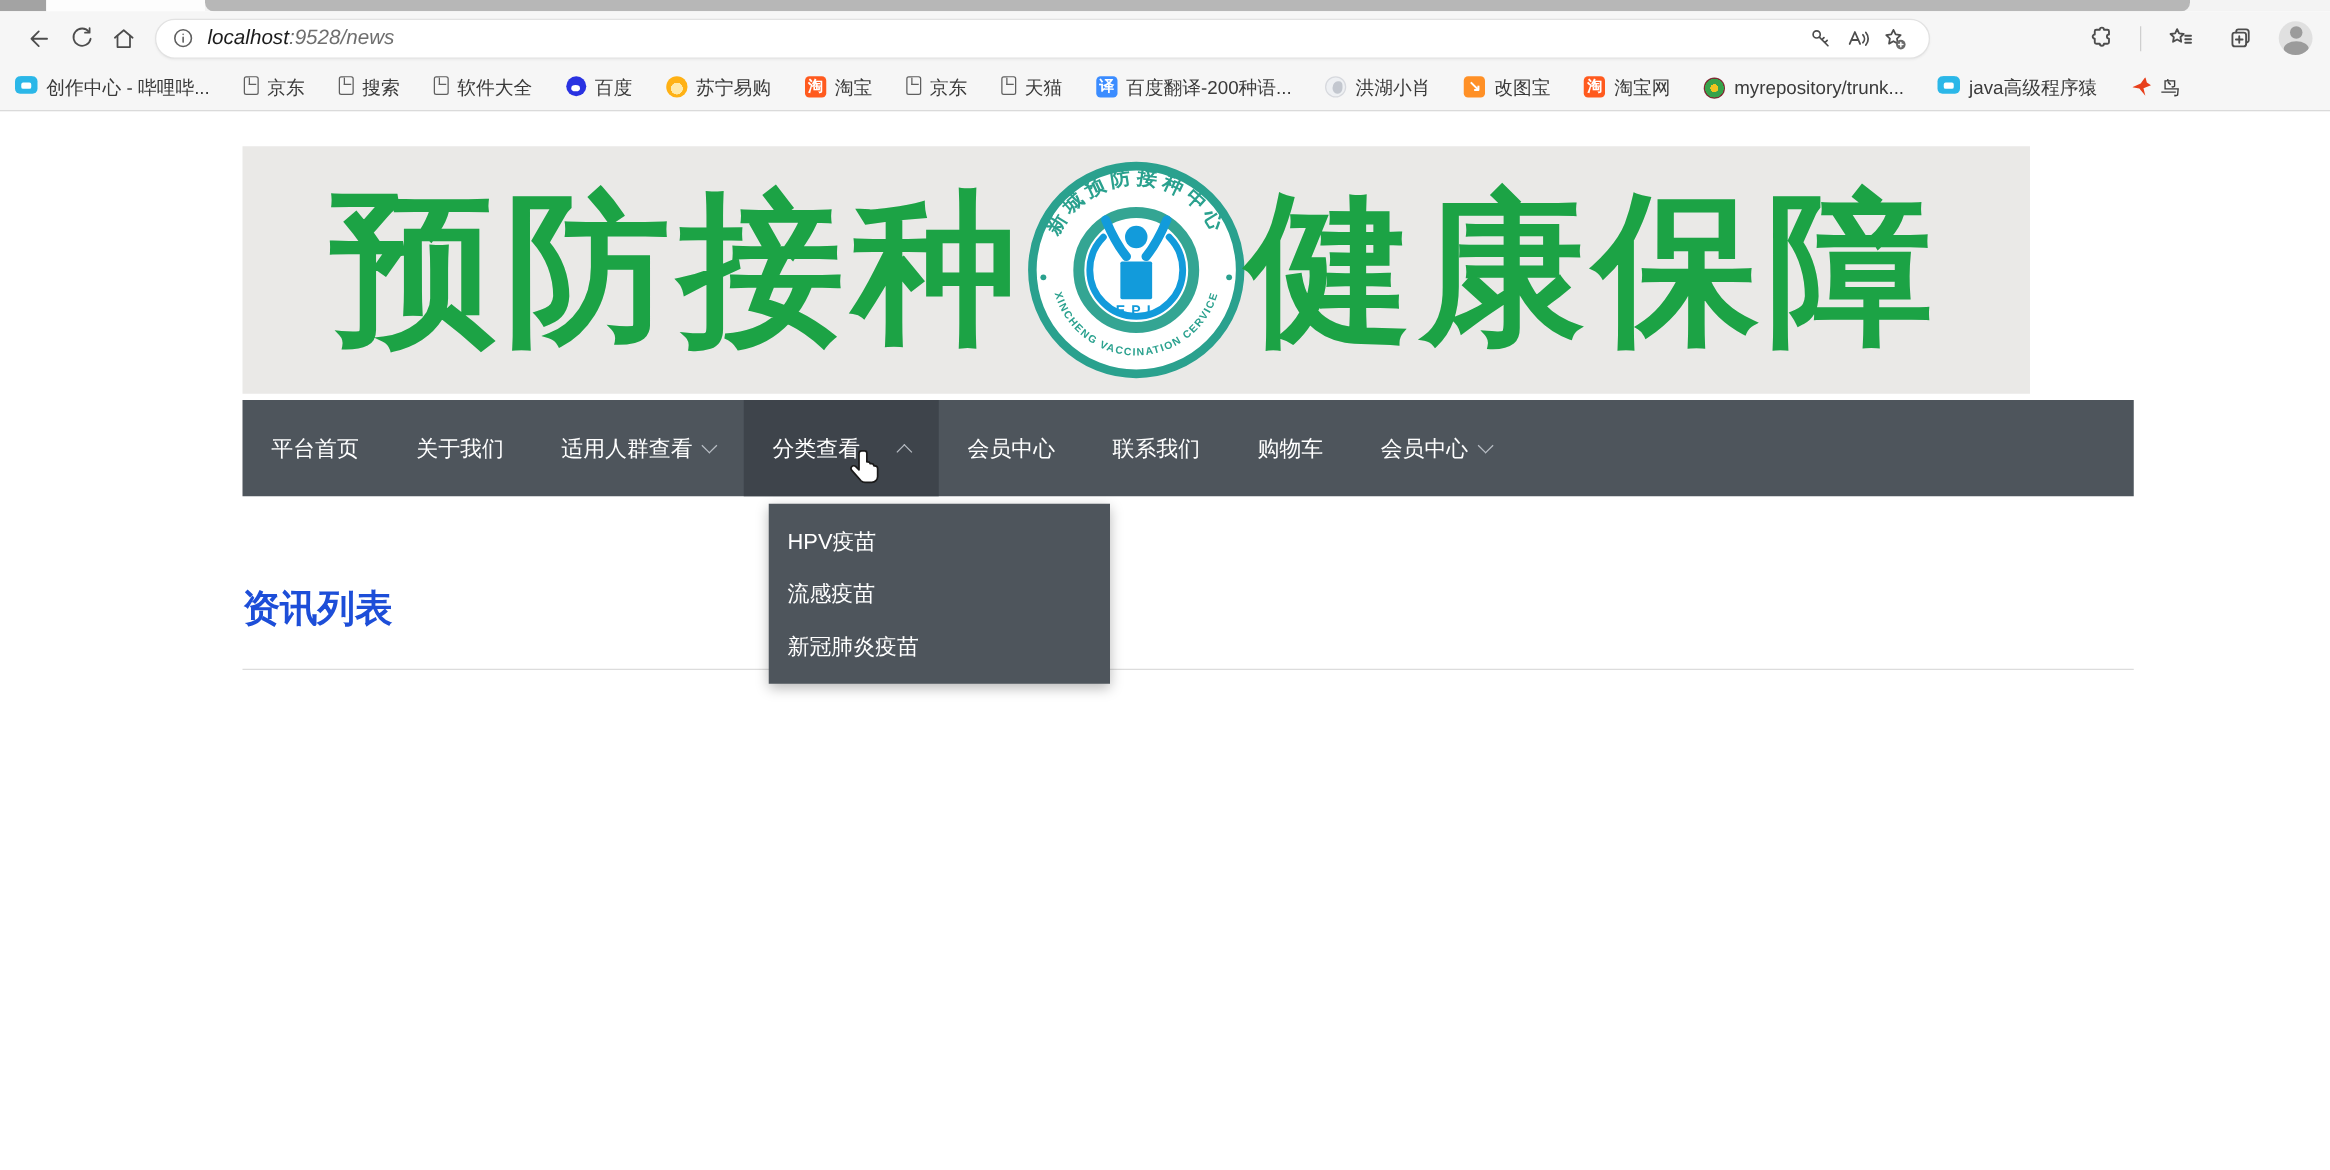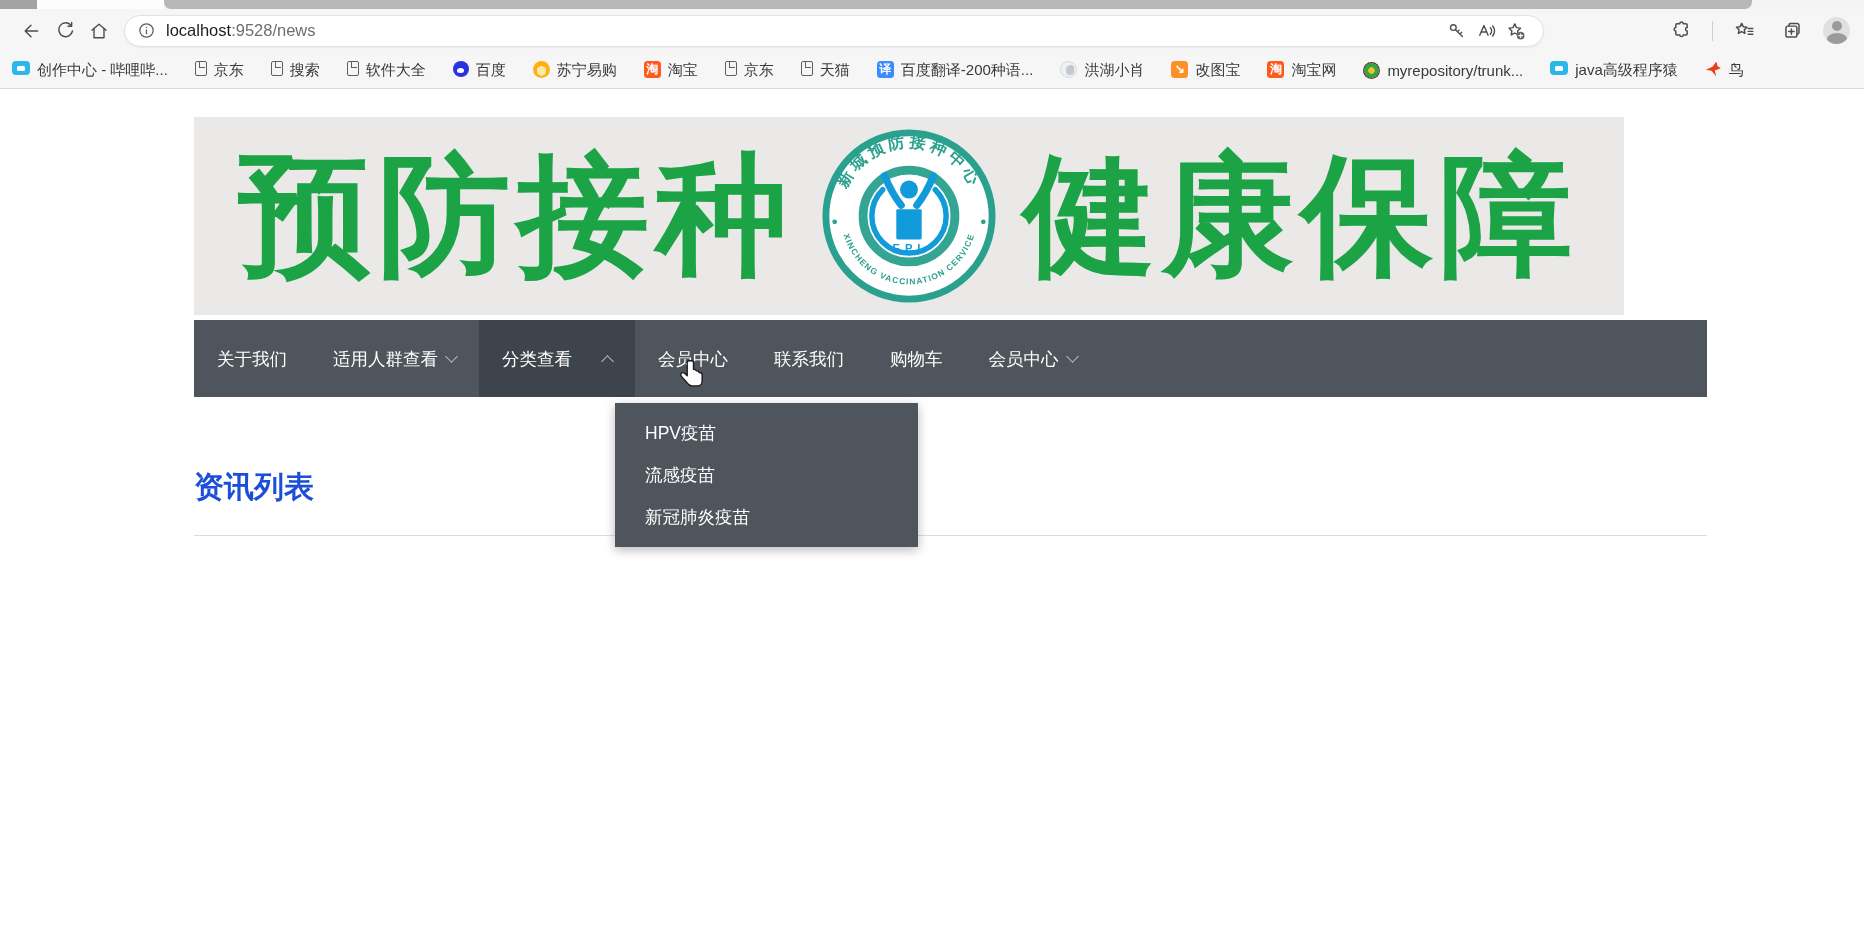--- a/index.html
+++ b/index.html
@@ -13,21 +13,21 @@
   .tab-rest{position:absolute;left:164px;top:0;width:1588px;height:9px;background:#b7b7b7;border-radius:0 0 7px 7px;}
 
   .toolbar{position:absolute;left:0;top:9px;width:1864px;height:43px;background:#f6f6f6;
            display:flex;align-items:center;padding:0 14px;box-sizing:border-box;}
   .tb-btn{width:34px;height:34px;display:flex;align-items:center;justify-content:center;border-radius:6px;flex:0 0 auto;}
   .tb-btn svg{stroke:#4d4d4d;fill:none;stroke-width:1.7;stroke-linecap:round;stroke-linejoin:round;}
 
   .urlbar{margin-left:8px;width:1420px;height:32px;background:#fff;border:1px solid #e2e2e2;
           border-radius:16px;display:flex;align-items:center;padding:0 12px;box-sizing:border-box;
           box-shadow:0 1px 2px rgba(0,0,0,.05);}
-  .url-text{margin-left:10px;font-size:16.5px;white-space:nowrap;}
+  .url-text{margin-left:10px;font-size:16.5px;white-space:nowrap;font-style:italic;}
   .url-host{color:#1c1c1c;}
   .url-rest{color:#6e6e6e;}
   .url-spacer{flex:1;}
   .urlbar .tb-btn{width:30px;}
 
   .right-cluster{margin-left:auto;display:flex;align-items:center;gap:14px;}
   .vdiv{width:1px;height:20px;background:#cfcfcf;}
   .avatar{width:27px;height:27px;border-radius:50%;background:#e0e0e0;position:relative;overflow:hidden;}
   .avatar::before{content:"";position:absolute;left:8.5px;top:4px;width:10px;height:10px;border-radius:50%;background:#9b9b9b;}
   .avatar::after{content:"";position:absolute;left:3.5px;top:16px;width:20px;height:12px;border-radius:50%;background:#9b9b9b;}
@@ -51,34 +51,34 @@
   .ic-swan{width:17px;height:17px;border-radius:50%;background:#eef0f3;border:1px solid #d7d9de;}
   .ic-swan::after{content:"";position:absolute;left:5px;top:3px;width:8px;height:10px;border-radius:60% 40% 50% 50%;background:#c3c7cf;}
   .ic-rings{width:17px;height:17px;border-radius:50%;
             background:radial-gradient(circle at 50% 50%,#f0c420 0 26%,#36a24a 27% 62%,#7c2c33 63% 100%);}
   .ic-bird{width:17px;height:17px;}
   .ic-bird::after{content:"";position:absolute;inset:1px;background:#e8401c;
                   clip-path:polygon(0 55%,45% 35%,70% 0,78% 30%,100% 45%,60% 60%,70% 100%,38% 62%);}
 
   
   .banner{position:absolute;left:194px;top:117px;width:1430px;height:198px;background:#eae9e7;
-          display:flex;align-items:center;justify-content:center;gap:26px;}
+          display:flex;align-items:center;justify-content:center;}
   .banner-text{font-size:132px;font-weight:800;color:#1ca345;letter-spacing:7px;line-height:1;white-space:nowrap;}
   .banner-logo{flex:0 0 auto;}
 
   .mainnav{position:absolute;left:194px;top:320px;width:1513px;height:77px;background:#4e555c;
            display:flex;align-items:stretch;padding-left:0;box-sizing:border-box;}
   .nav-item{display:flex;align-items:center;padding:0 23px;color:#fff;font-size:17.5px;cursor:pointer;white-space:nowrap;}
   .nav-item.active{background:#3e444b;gap:22px;}
   .chev{display:none;width:8px;height:8px;border-right:1.6px solid #b9bec5;border-bottom:1.6px solid #b9bec5;margin-left:9px;}
   .chev-down .chev{display:inline-block;transform:translateY(-2px) rotate(45deg);}
   .chev-up .chev{display:inline-block;transform:translateY(3px) rotate(-135deg);}
 
   .dropdown{position:absolute;left:615px;top:403px;width:269px;background:#4e555c;z-index:8;
-            box-shadow:0 3px 10px rgba(0,0,0,.28);padding:9px 17px;}
+            box-shadow:0 3px 10px rgba(0,0,0,.28);padding:9px 2px;}
   .dd-item{height:42px;line-height:42px;padding-left:13px;color:#fff;font-size:17.5px;cursor:pointer;}
 
   .page-title{position:absolute;left:194px;top:467px;font-size:30px;font-weight:700;color:#1d4ed8;}
   .rule{position:absolute;left:194px;top:535px;width:1513px;height:1px;background:#dcdcdc;}
 
   .cursor{position:absolute;left:678px;top:358px;z-index:20;pointer-events:none;}
 </style>
 </head>
 <body>
 
@@ -251,20 +251,24 @@
       <path d="M -8 -11 Q -17 -22 -25 -41" fill="none" stroke="#129bdb" stroke-width="7.4" stroke-linecap="round"></path>
       <path d="M 8 -11 Q 17 -22 25 -41" fill="none" stroke="#129bdb" stroke-width="7.4" stroke-linecap="round"></path>
       <rect x="-13" y="-7" width="26" height="31" rx="1.5" fill="#129bdb"></rect>
       <text x="0" y="36.5" text-anchor="middle" fill="#129bdb" font-size="11.5" font-weight="bold" letter-spacing="5">EPI</text>
     </svg>
     <div class="banner-text">健康保障</div>
   </div>
 
   <div class="mainnav" id="main-nav">
       <div class="nav-item">
+      <span>平台首页</span>
+
+    </div>
+      <div class="nav-item">
       <span>关于我们</span>
 
     </div>
       <div class="nav-item chev-down">
       <span>适用人群查看</span>
       <span class="chev"></span>
     </div>
       <div class="nav-item active chev-up">
       <span>分类查看</span>
       <span class="chev"></span>

